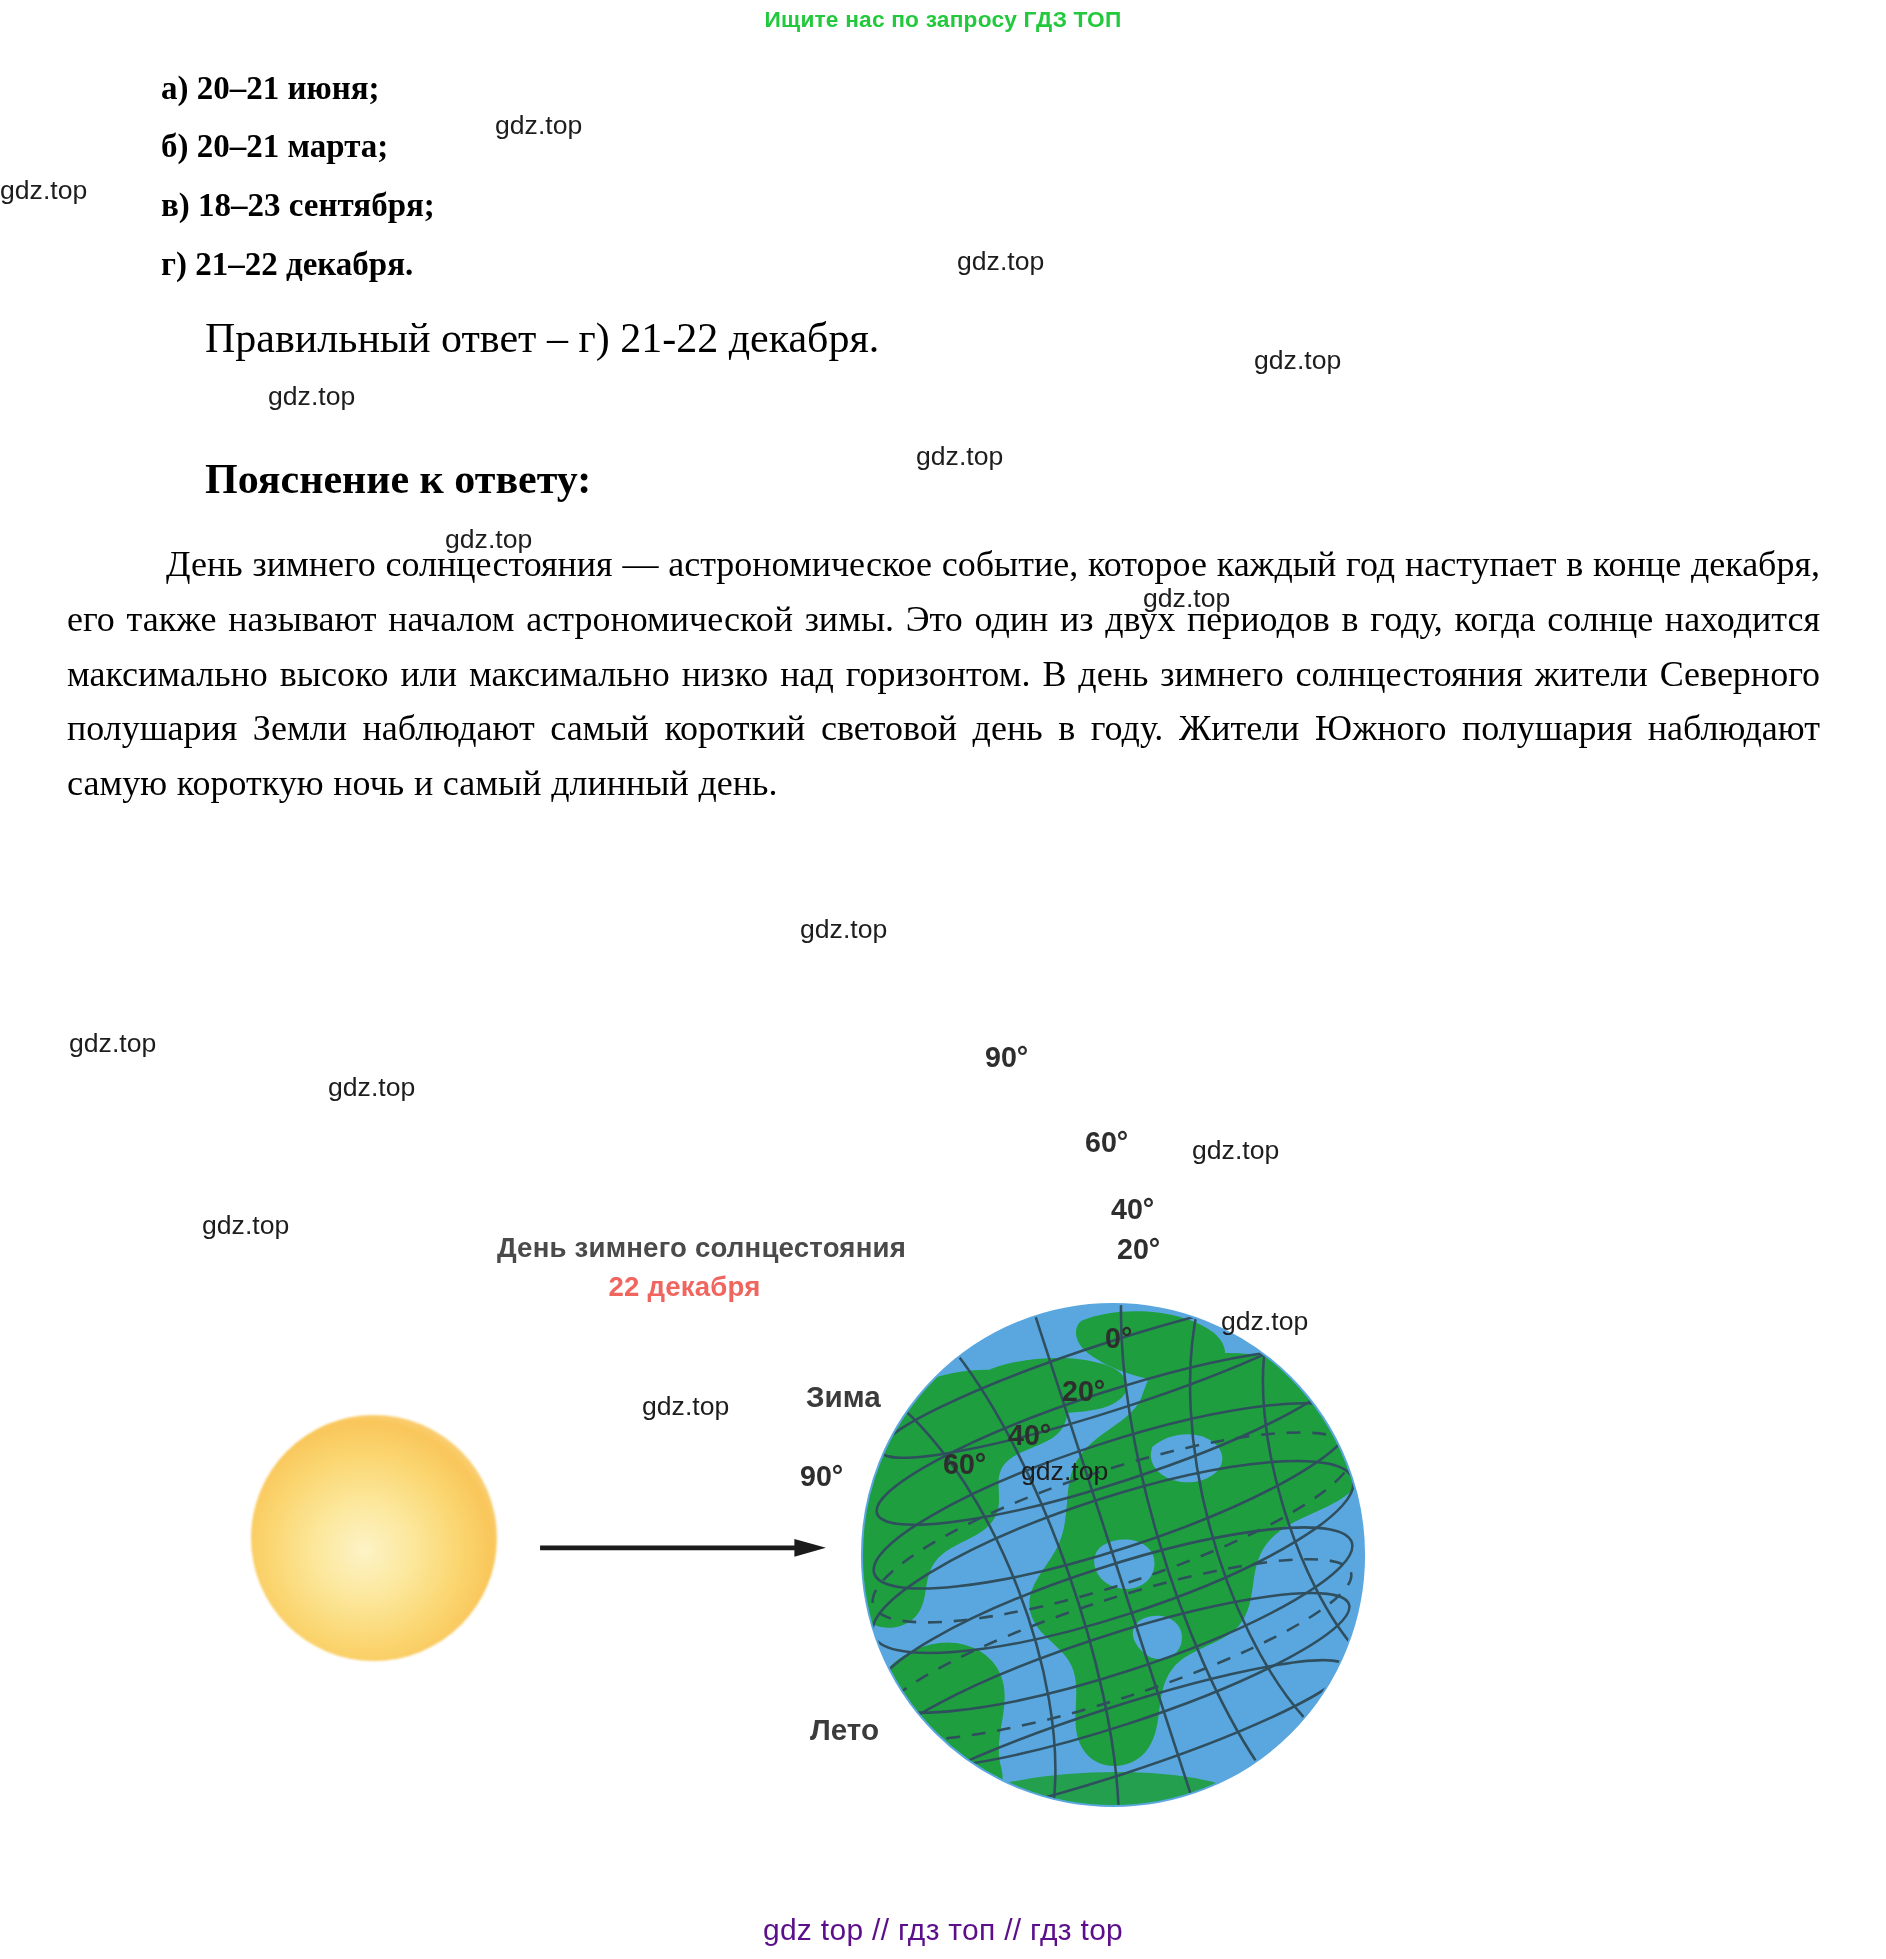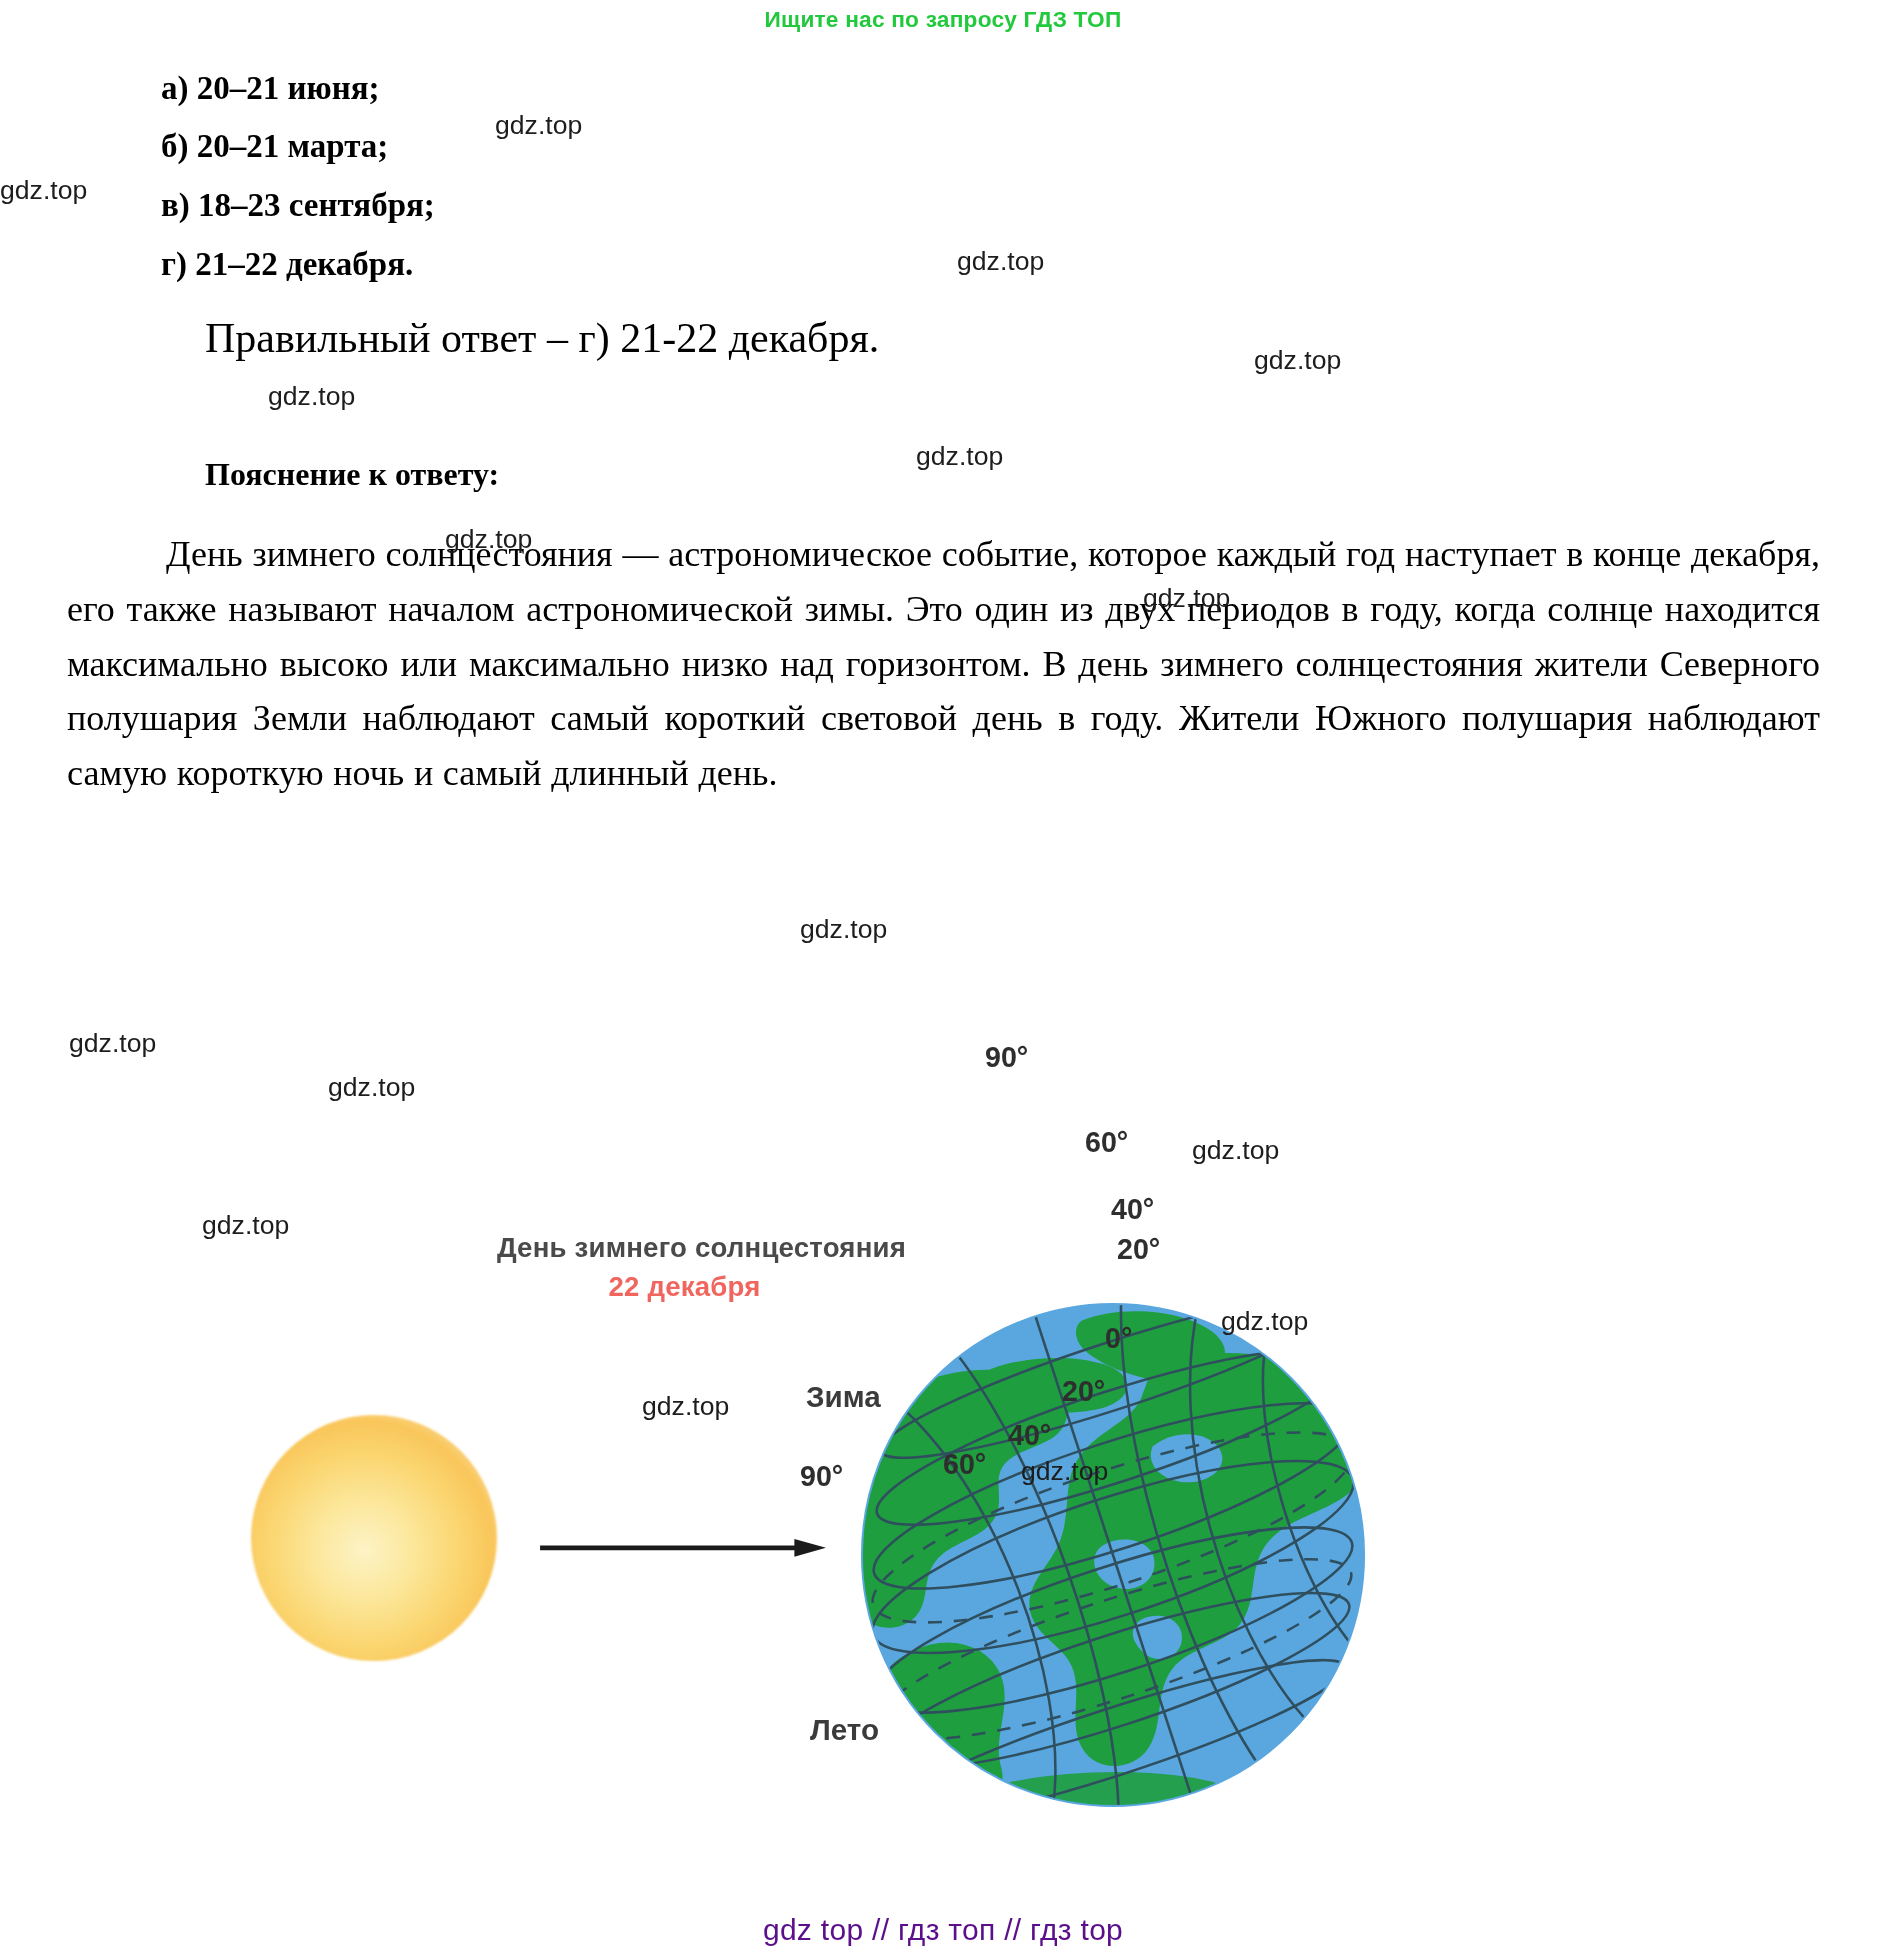--- a/index.html
+++ b/index.html
@@ -51,21 +51,21 @@
     font-size: 42px;
     font-weight: 400;
     color: #000;
     margin: 13.8px 0 0 138px;
     line-height: 1.0;
     padding: 9.9px 0;
     white-space: nowrap;
   }
 
   .section-head {
-    font-size: 32px;
+    font-size: 42px;
     font-weight: 700;
     color: #000;
     margin: 81px 0 0 138px;
     line-height: 1.0;
     padding: 7.9px 0;
     white-space: nowrap;
   }
 
   .para {
     font-size: 36px;

